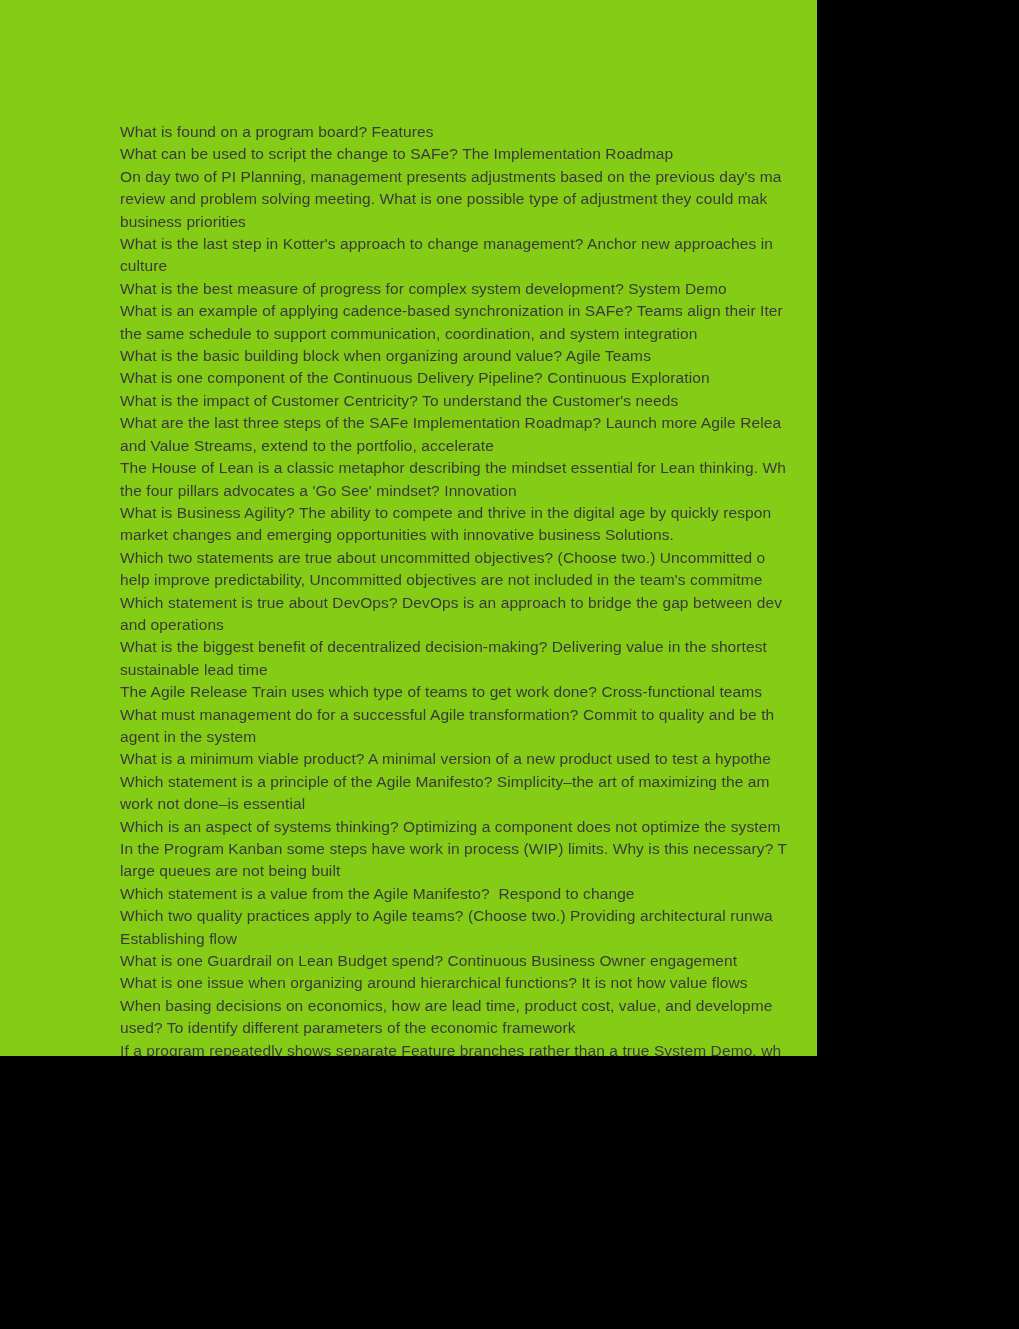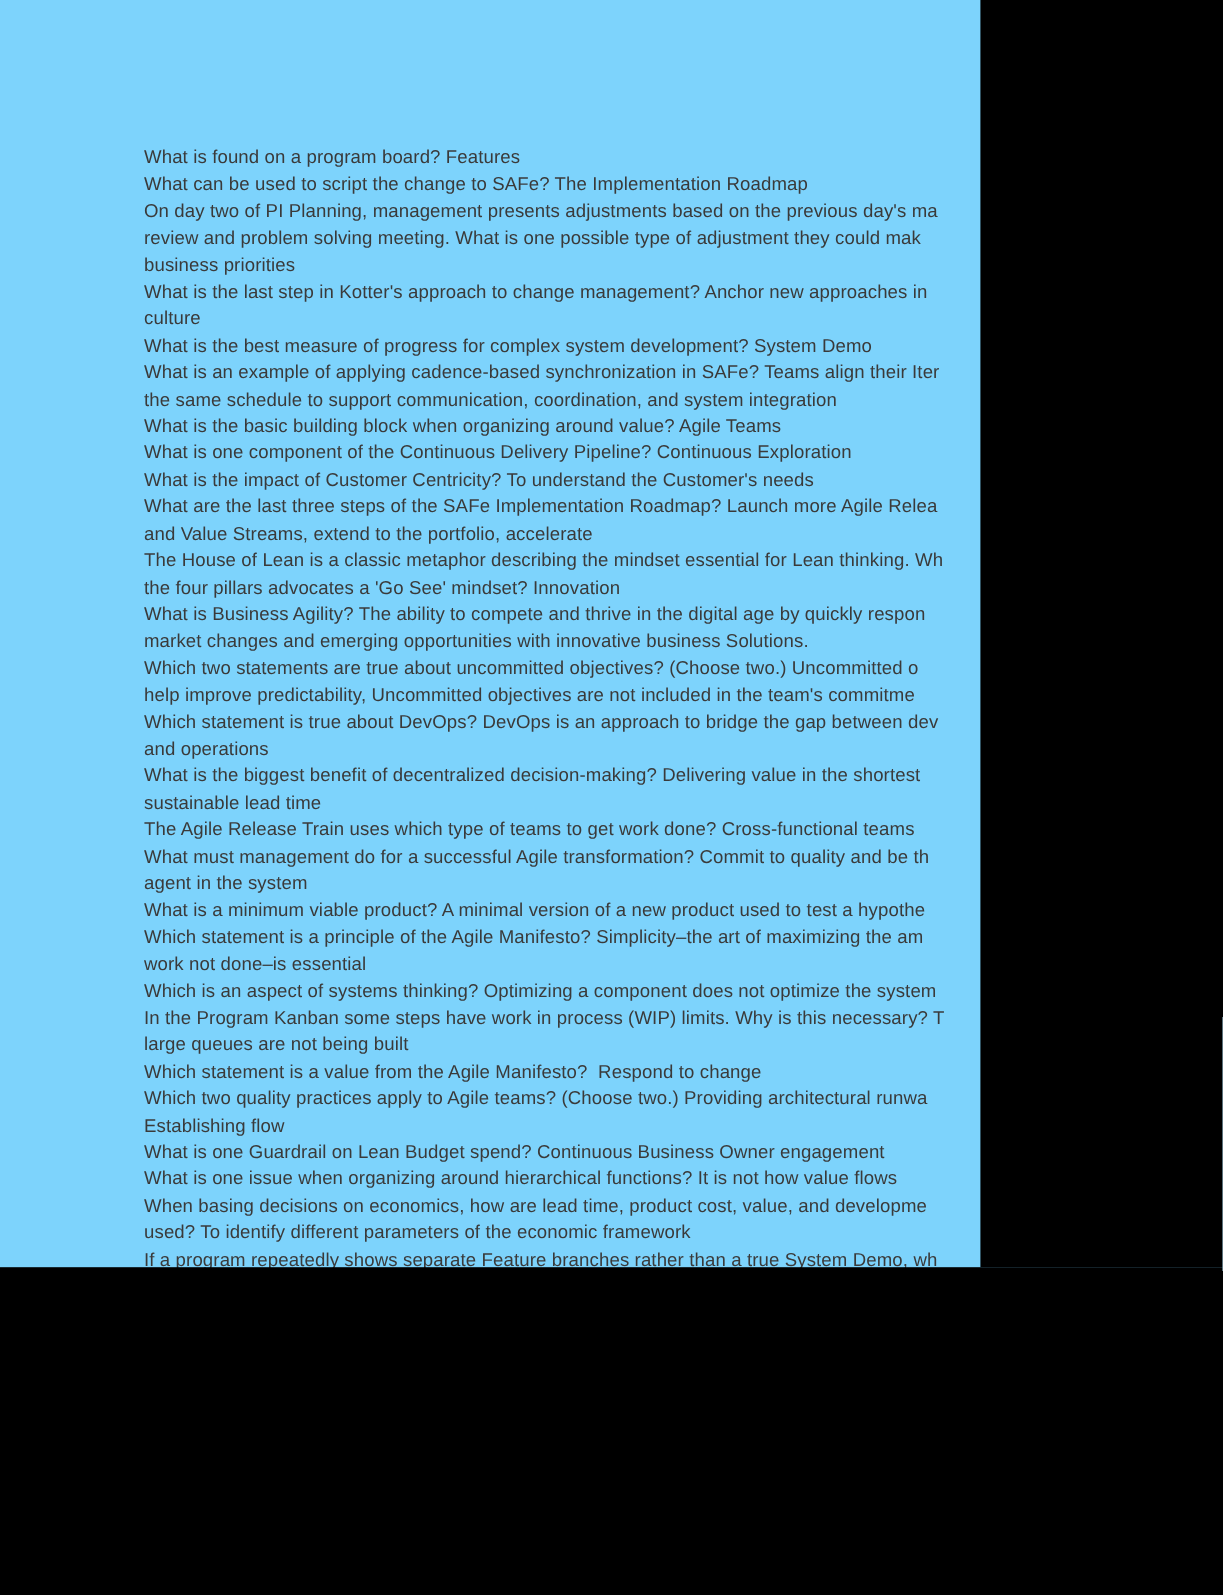--- a/index.html
+++ b/index.html
@@ -14,21 +14,21 @@
     background: #ffffff;
     overflow: hidden;
     font-family: "Liberation Sans", "DejaVu Sans", sans-serif;
   }
   .doc-page {
     position: absolute;
     left: 0;
     top: 0;
     width: 1019px;
     height: 1329px;
-    background: #7dd3fc;
+    background: #84cc16;
   }
   .qa-text-block {
     position: absolute;
     left: 120px;
     top: 121px;
     width: 1500px;
     color: #3a3a3a;
     font-size: 15.5px;
     line-height: 22.42px;
     letter-spacing: 0.1px;

